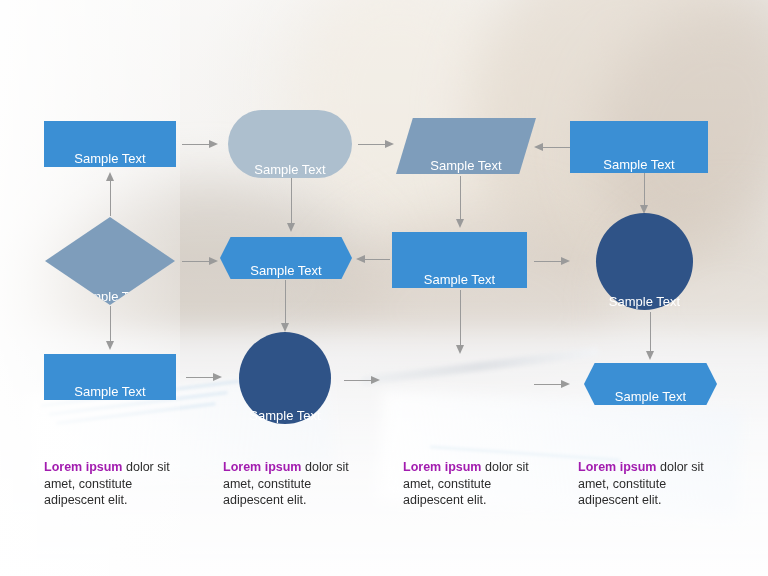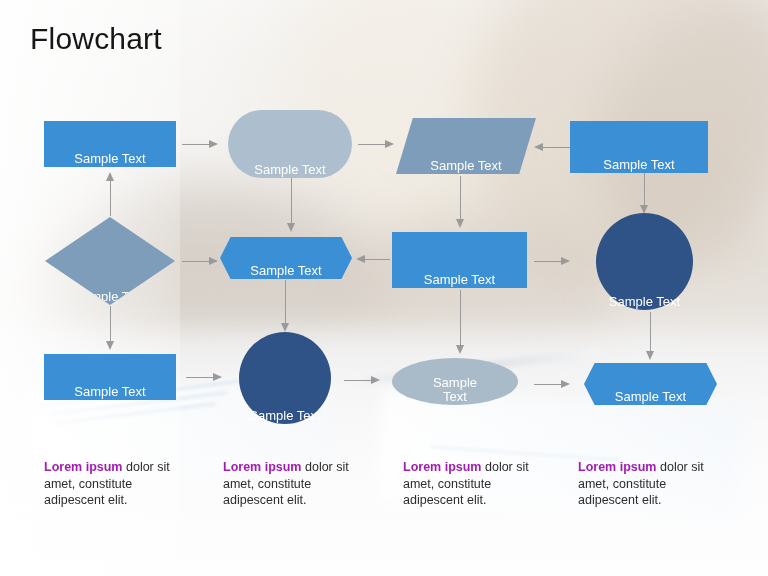--- a/index.html
+++ b/index.html
@@ -182,21 +182,20 @@
     <div class="bg-paper-b"></div>
     <div class="bg-pen"></div>
     <div class="bg-streak" style="left:40px;  top:392px; width:200px; transform:rotate(-7deg);"></div>
     <div class="bg-streak" style="left:48px;  top:402px; width:180px; transform:rotate(-7deg);"></div>
     <div class="bg-streak" style="left:56px;  top:412px; width:160px; transform:rotate(-7deg);"></div>
     <div class="bg-streak" style="left:430px; top:452px; width:190px; transform:rotate(4deg); background:rgba(160,200,230,0.35);"></div>
     <div class="bg-wash"></div>
     <div class="bg-left-fade"></div>
   </div>
 
-  <div class="title">Flowchart</div>
 
   <div class="conn h right" style="left:182px; top:139px; width:36px; height:10px;">
     <div class="line"></div>
     <div class="head"></div>
   </div>
 
   <div class="conn h right" style="left:358px; top:139px; width:36px; height:10px;">
     <div class="line"></div>
     <div class="head"></div>
   </div>
@@ -309,24 +308,20 @@
   </div>
 
   <div class="node sh-rect" style="left:44px; top:354px; width:132px; height:46px; background:#3b8fd4;">
     <span>Sample Text</span>
   </div>
 
   <div class="node sh-circle" style="left:239px; top:332px; width:92px; height:92px; background:#2f5387;">
     <span>Sample Text</span>
   </div>
 
-  <div class="node sh-ellipse" style="left:392px; top:358px; width:126px; height:47px; background:#a9bac8;">
-    <span style="white-space:pre-line;">Sample
-Text</span>
-  </div>
 
   <div class="node sh-hexagon" style="left:584px; top:363px; width:133px; height:42px; background:#3b8fd4;">
     <span>Sample Text</span>
   </div>
 
   <div class="caption" style="left:44px; top:459px;">
     <b>Lorem ipsum</b><span> dolor sit amet, constitute adipescent elit.</span>
   </div>
   <div class="caption" style="left:223px; top:459px;">
     <b>Lorem ipsum</b><span> dolor sit amet, constitute adipescent elit.</span>

